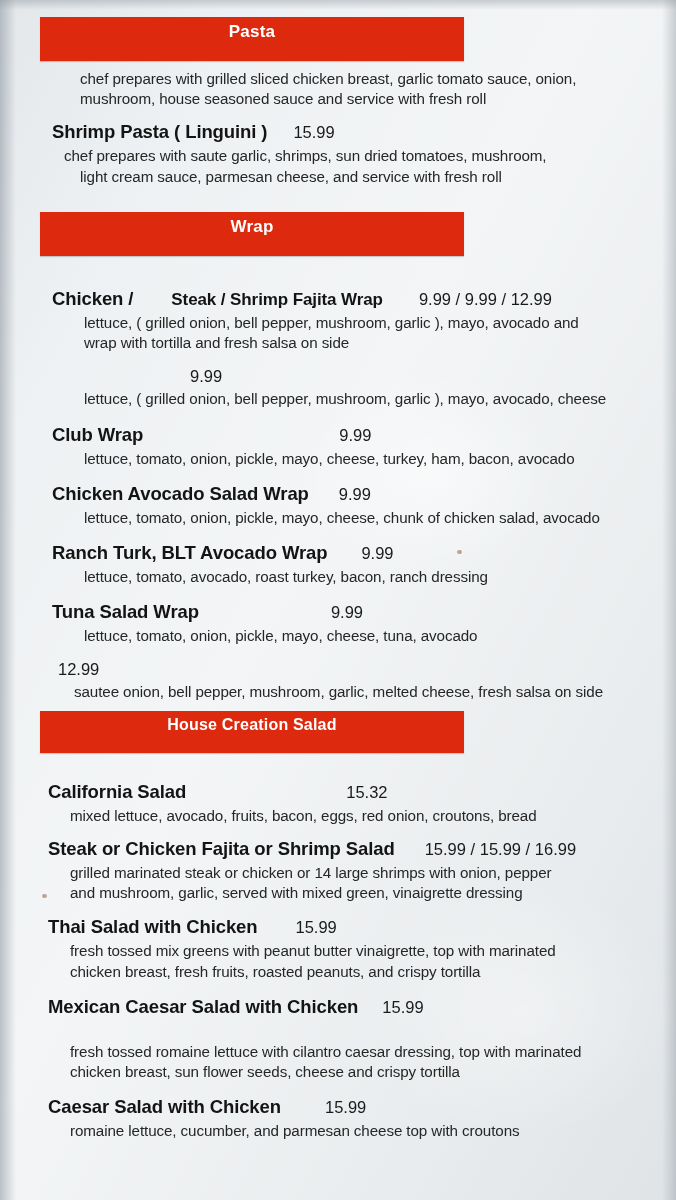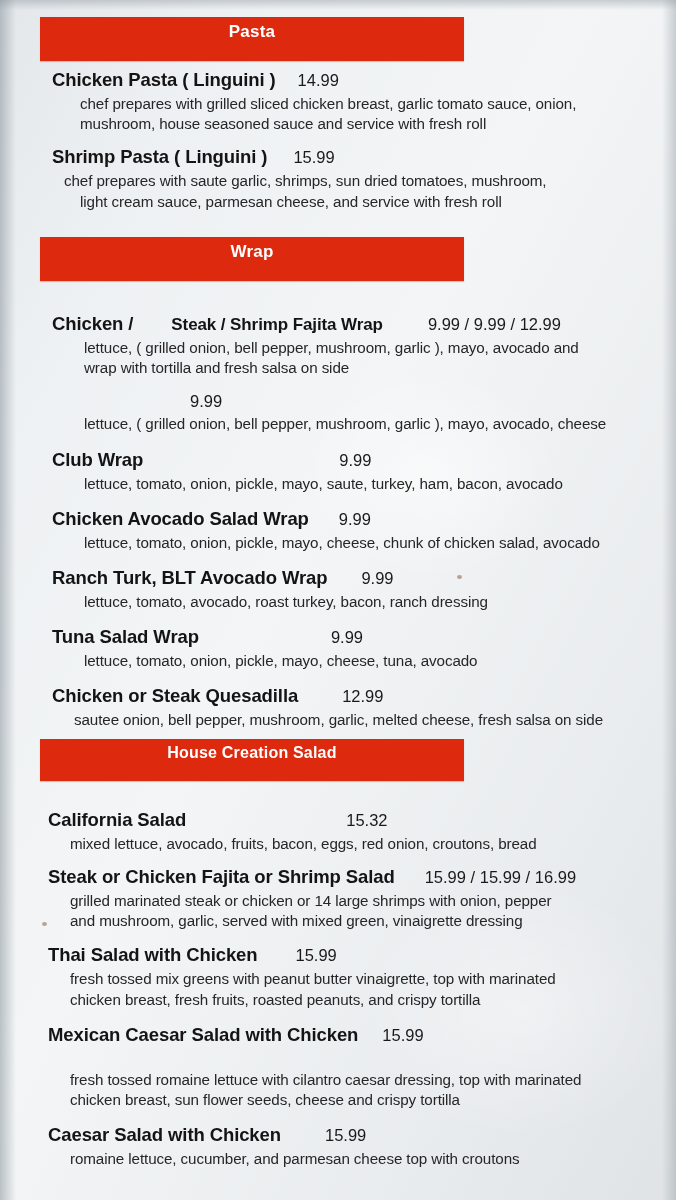--- a/index.html
+++ b/index.html
@@ -156,24 +156,20 @@
   <div class="edge-top"></div>
   <div class="edge-left"></div>
   <div class="edge-right"></div>
   <div class="glare glare-a"></div>
   <div class="glare glare-b"></div>
 
   <div class="section-banner banner-pasta">Pasta</div>
 
   <div class="items pasta">
     <div class="item item1">
-      <div class="item-head">
-        <span class="item-name">Chicken Pasta ( Linguini )</span>
-        <span class="item-price">14.99</span>
-      </div>
       <div class="item-desc">
         <span class="desc-line">chef prepares with grilled sliced chicken breast, garlic tomato sauce, onion,</span>
         <span class="desc-line">mushroom, house seasoned sauce and service with fresh roll</span>
       </div>
     </div>
 
     <div class="item item2" style="margin-top:12px;">
       <div class="item-head">
         <span class="item-name">Shrimp Pasta ( Linguini )</span>
         <span class="item-price">15.99</span>
@@ -186,21 +182,21 @@
   </div>
 
   <div class="section-banner banner-wrap">Wrap</div>
 
   <div class="items wrapsec">
 
     <div class="item">
       <div class="item-head combo-name">
         <span class="item-name seg1">Chicken /</span>
         <span class="item-name seg2" style="">Steak / Shrimp Fajita Wrap</span>
-        <span class="item-price" style="margin-left:45px;">9.99 / 9.99 / 12.99</span>
+        <span class="item-price" style="margin-left:36px;">9.99 / 9.99 / 12.99</span>
       </div>
       <div class="item-desc">
         <span class="desc-line">lettuce, ( grilled onion, bell pepper, mushroom, garlic ), mayo, avocado and</span>
         <span class="desc-line" style="padding-left:-2px;">wrap with tortilla and fresh salsa on side</span>
       </div>
     </div>
 
     <div class="item" style="margin-top:14px;">
       <div class="item-head">
         <span class="item-price" style="margin-left:176px;">9.99</span>
@@ -209,21 +205,21 @@
         <span class="desc-line">lettuce, ( grilled onion, bell pepper, mushroom, garlic ), mayo, avocado, cheese</span>
       </div>
     </div>
 
     <div class="item" style="margin-top:14px;">
       <div class="item-head">
         <span class="item-name">Club Wrap</span>
         <span class="item-price" style="margin-left:196px;">9.99</span>
       </div>
       <div class="item-desc">
-        <span class="desc-line">lettuce, tomato, onion, pickle, mayo, saute, turkey, ham, bacon, avocado</span>
+        <span class="desc-line">lettuce, tomato, onion, pickle, mayo, cheese, turkey, ham, bacon, avocado</span>
       </div>
     </div>
 
     <div class="item" style="margin-top:14px;">
       <div class="item-head">
         <span class="item-name">Chicken Avocado Salad Wrap</span>
         <span class="item-price" style="margin-left:30px;">9.99</span>
       </div>
       <div class="item-desc">
         <span class="desc-line">lettuce, tomato, onion, pickle, mayo, cheese, chunk of chicken salad, avocado</span>
@@ -246,21 +242,20 @@
         <span class="item-name">Tuna Salad Wrap</span>
         <span class="item-price" style="margin-left:132px;">9.99</span>
       </div>
       <div class="item-desc">
         <span class="desc-line">lettuce, tomato, onion, pickle, mayo, cheese, tuna, avocado</span>
       </div>
     </div>
 
     <div class="item" style="margin-top:14px;">
       <div class="item-head">
-        <span class="item-name">Chicken or Steak Quesadilla</span>
         <span class="item-price" style="margin-left:44px;">12.99</span>
       </div>
       <div class="item-desc" style="padding-left:60px;">
         <span class="desc-line">sautee onion, bell pepper, mushroom, garlic, melted cheese, fresh salsa on side</span>
       </div>
     </div>
   </div>
 
   <div class="section-banner banner-salad">House Creation Salad</div>
 

